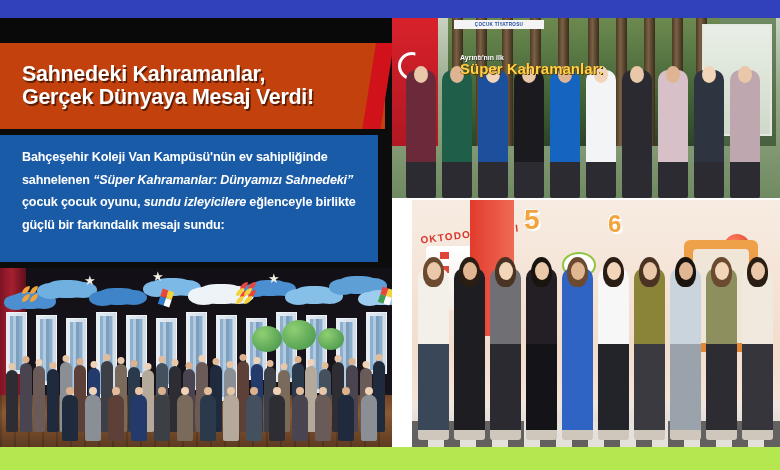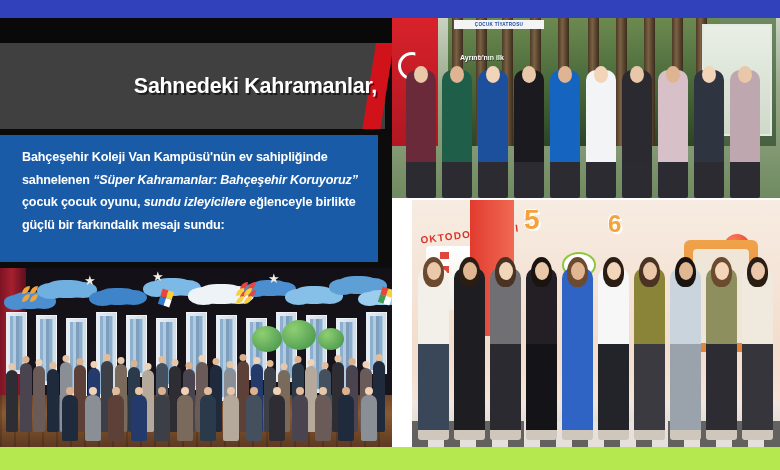--- a/index.html
+++ b/index.html
@@ -16,23 +16,23 @@
 
   
   .left-col {
     position:absolute; left:0; top:18px; width:392px; height:429px;
     background:#0c0c0c; overflow:hidden;
   }
   .black-gap { position:absolute; left:0; top:0; width:392px; height:25px; background:#090909; }
 
   .headline-block {
     position:absolute; left:0; top:25px; width:385px; height:86px;
-    background:#404040;
+    background:#c2410c;
     display:flex; flex-direction:column; justify-content:center;
-    padding-left:22px; padding-right:8px;text-align:right;
+    padding-left:22px; padding-right:8px;
   }
   .headline-block::after{
     content:""; position:absolute; right:-9px; top:0; width:18px; height:100%;
     background:#d1121a; transform:skewX(-9deg); transform-origin:top;
   }
   .hl-line {
     color:#ffffff; font-weight:bold; font-size:21.5px; line-height:1.07;
     letter-spacing:-0.3px; white-space:nowrap; position:relative; z-index:2;
     text-shadow:1.6px 1.6px 0 rgba(0,0,0,.55);
   }
@@ -155,26 +155,27 @@
 
 <div id="stage">
 
   <div class="top-band"></div>
 
   <div class="left-col">
     <div class="black-gap"></div>
 
     <div class="headline-block">
       <div class="hl-line">Sahnedeki Kahramanlar,</div>
+      <div class="hl-line">Gerçek Dünyaya Mesaj Verdi!</div>
     </div>
 
     <div class="red-blue-sep"></div>
 
     <div class="body-block">
-      <div class="body-text" id="summary-text"><span>Bahçeşehir Koleji Van Kampüsü'nün ev sahipliğinde sahnelenen </span><i>“Süper Kahramanlar: Bahçeşehir Koruyoruz”</i><span> çocuk çocuk oyunu, </span><i>sundu izleyicilere</i><span> eğlenceyle birlikte güçlü bir farkındalık mesajı sundu:</span></div>
+      <div class="body-text" id="summary-text"><span>Bahçeşehir Koleji Van Kampüsü'nün ev sahipliğinde sahnelenen </span><i>“Süper Kahramanlar: Dünyamızı Sahnedeki”</i><span> çocuk çocuk oyunu, </span><i>sundu izleyicilere</i><span> eğlenceyle birlikte güçlü bir farkındalık mesajı sundu:</span></div>
     </div>
 
     <div class="photo-stage">
       <div class="scene" id="scene-stage">
         <div class="st-bg"></div>
         <div class="st-curtain"></div>
         <div class="st-floor"></div>
       <div class="shelf" style="left: 6px; top: 44px; width: 21px; height: 62px;"></div>
           <div class="shelf" style="left: 36px; top: 47px; width: 21px; height: 70px;"></div>
           <div class="shelf" style="left: 66px; top: 50px; width: 21px; height: 78px;"></div>
@@ -381,20 +382,21 @@
             <div class="bn-trunk" style="left: 224px;"></div>
             <div class="bn-trunk" style="left: 248px;"></div>
           </div>
         <div class="bn-flag"></div>
         <div class="bn-poster"></div>
         <div class="bn-strip">
           <span>ÇOCUK TİYATROSU</span>
         </div>
         <div class="bn-title">
           <small>Ayrıntı'nın ilk</small>
+          <span>Süper Kahramanlar:</span>
         </div>
         <div id="bn-people">
             <div style="position: absolute; left: 14px; top: 52px; width: 30px; height: 128px; background: linear-gradient(rgb(107, 42, 58) 0px, rgb(107, 42, 58) 72%, rgb(43, 43, 49) 72%, rgb(43, 43, 49) 100%); border-radius: 10px 10px 2px 2px;">
               <div style="position: absolute; left: 5px; top: -8px; width: 20px; height: 24px; border-radius: 50% 50% 40% 40%; background: rgb(107, 74, 47); z-index: -1;"></div>
               <div style="position: absolute; left: 8px; top: -4px; width: 14px; height: 17px; border-radius: 50%; background: rgb(233, 200, 170);"></div>
             </div>
             <div style="position: absolute; left: 50px; top: 52px; width: 30px; height: 128px; background: linear-gradient(rgb(31, 95, 74) 0px, rgb(31, 95, 74) 72%, rgb(43, 43, 49) 72%, rgb(43, 43, 49) 100%); border-radius: 10px 10px 2px 2px;">
               <div style="position: absolute; left: 5px; top: -8px; width: 20px; height: 24px; border-radius: 50% 50% 40% 40%; background: rgb(42, 29, 20); z-index: -1;"></div>
               <div style="position: absolute; left: 8px; top: -4px; width: 14px; height: 17px; border-radius: 50%; background: rgb(223, 180, 146);"></div>
             </div>

